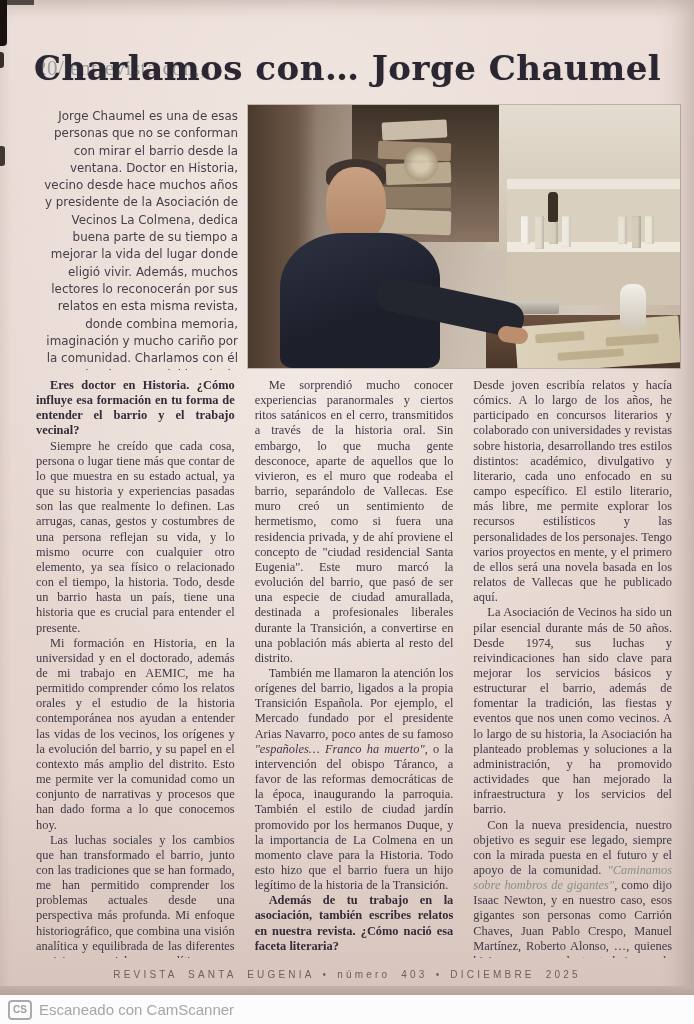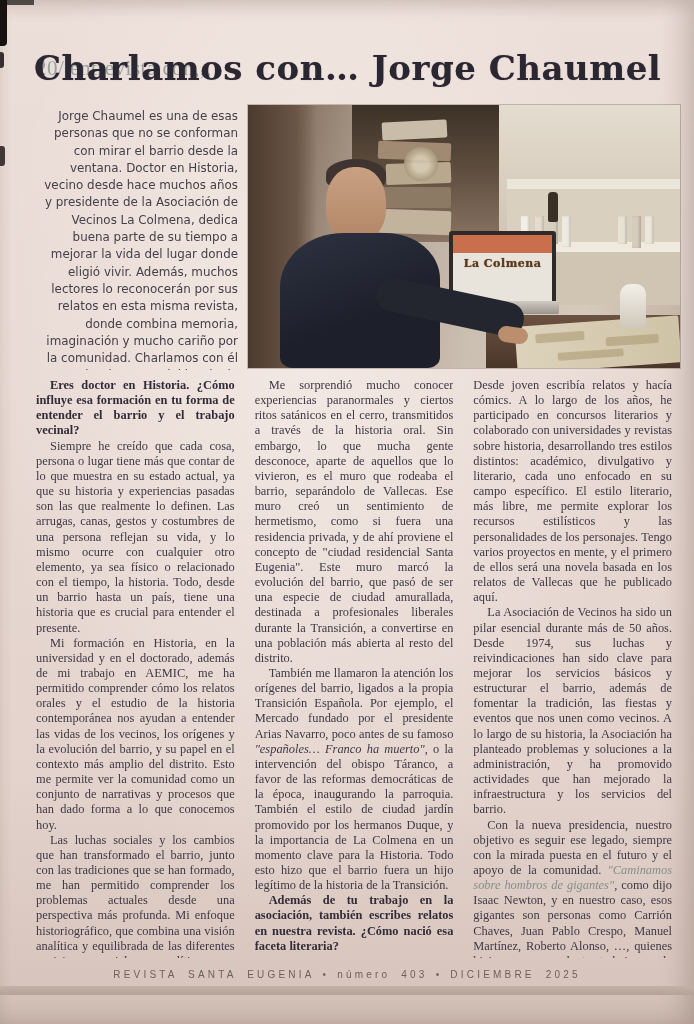--- a/index.html
+++ b/index.html
@@ -76,21 +76,21 @@
   .torso{position:absolute;left:6%;top:34%;width:88%;height:66%;background:linear-gradient(160deg,#2e3140,#1d1f2b 60%);border-radius:40% 34% 8% 8%;}
   .head{position:absolute;left:31%;top:2%;width:60px;height:74px;background:linear-gradient(180deg,#c9a183,#b08665);border-radius:46% 46% 42% 42%;}
   .hair{position:absolute;left:31%;top:-2%;width:60px;height:30px;background:#3f3430;border-radius:50% 50% 30% 30%;}
   .collar{position:absolute;left:34%;top:36%;width:44px;height:18px;background:#cfd2d8;border-radius:4px 4px 10px 10px;}
   .arm{position:absolute;left:58%;top:62%;width:150px;height:34px;background:#23252f;border-radius:16px;transform:rotate(12deg);}
   .hand{position:absolute;left:126%;top:80%;width:30px;height:16px;background:#bb8f6d;border-radius:8px;transform:rotate(8deg);}
 
   
   .columns{
     position:absolute;left:36px;top:378px;width:636px;height:580px;
-    display:flex;gap:20px;
+    display:flex;gap:20px;justify-content:flex-end;
   }
   .col{flex:1 1 0;overflow:hidden;
     font-size:12.4px;line-height:15.15px;text-align:justify;color:#3f3845;}
   .col p{margin:0;text-indent:14px;}
   .col p.noindent{text-indent:0;}
   .col p.q{font-weight:700;color:#322c39;}
   .em-quote{font-style:italic;}
   .em-teal{font-style:italic;color:#878f88;}
 
   .footer{
@@ -151,24 +151,20 @@
       <div class="spine" style="left:80%;background:#ece6d8"></div>
     </div>
     <div class="ph statue-dark"></div>
     <div class="ph desk"></div>
     <div class="ph newspaper">
       <div class="np-mark" style="left:12%;top:20%;width:30%;height:18%"></div>
       <div class="np-mark" style="left:55%;top:35%;width:32%;height:20%"></div>
       <div class="np-mark" style="left:25%;top:62%;width:40%;height:16%"></div>
     </div>
     <div class="ph statue-white"></div>
-    <div class="ph laptop-screen">
-      <div class="screen-bar"></div>
-      <div class="screen-logo">La Colmena</div>
-    </div>
     <div class="ph laptop-base"></div>
     <div class="ph person">
       <div class="hair"></div>
       <div class="head"></div>
       <div class="collar"></div>
       <div class="torso"></div>
       <div class="arm"></div>
       <div class="hand"></div>
     </div>
   </div>
@@ -198,14 +194,18 @@
 
     </div>
   </div>
 
   <div class="footer">
     <span>REVISTA SANTA EUGENIA</span><span class="dot">•</span><span>número 403</span><span class="dot">•</span><span>DICIEMBRE 2025</span>
   </div>
 
   <div class="page-edge-band"></div>
 
+  <div class="scan-bar">
+    <span class="cs-icon">CS</span>
+    <span class="cs-label">Escaneado con CamScanner</span>
+  </div>
 
 </div>
 
 </body></html>

